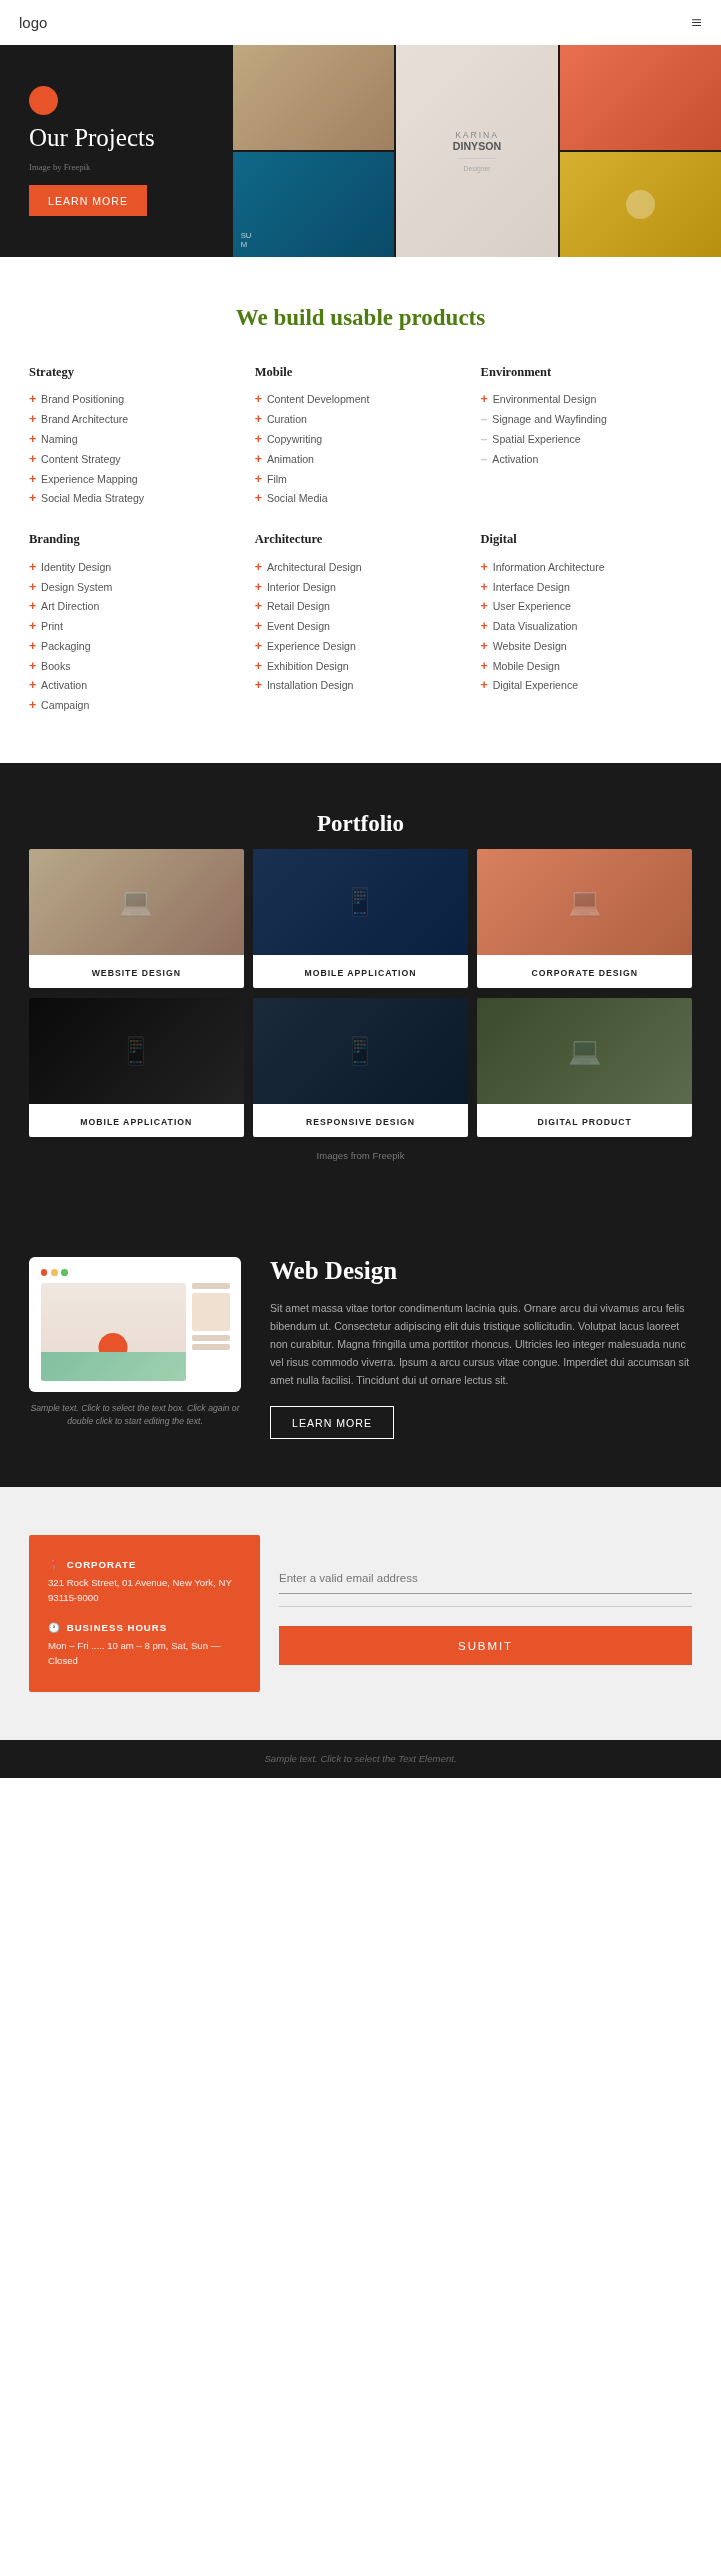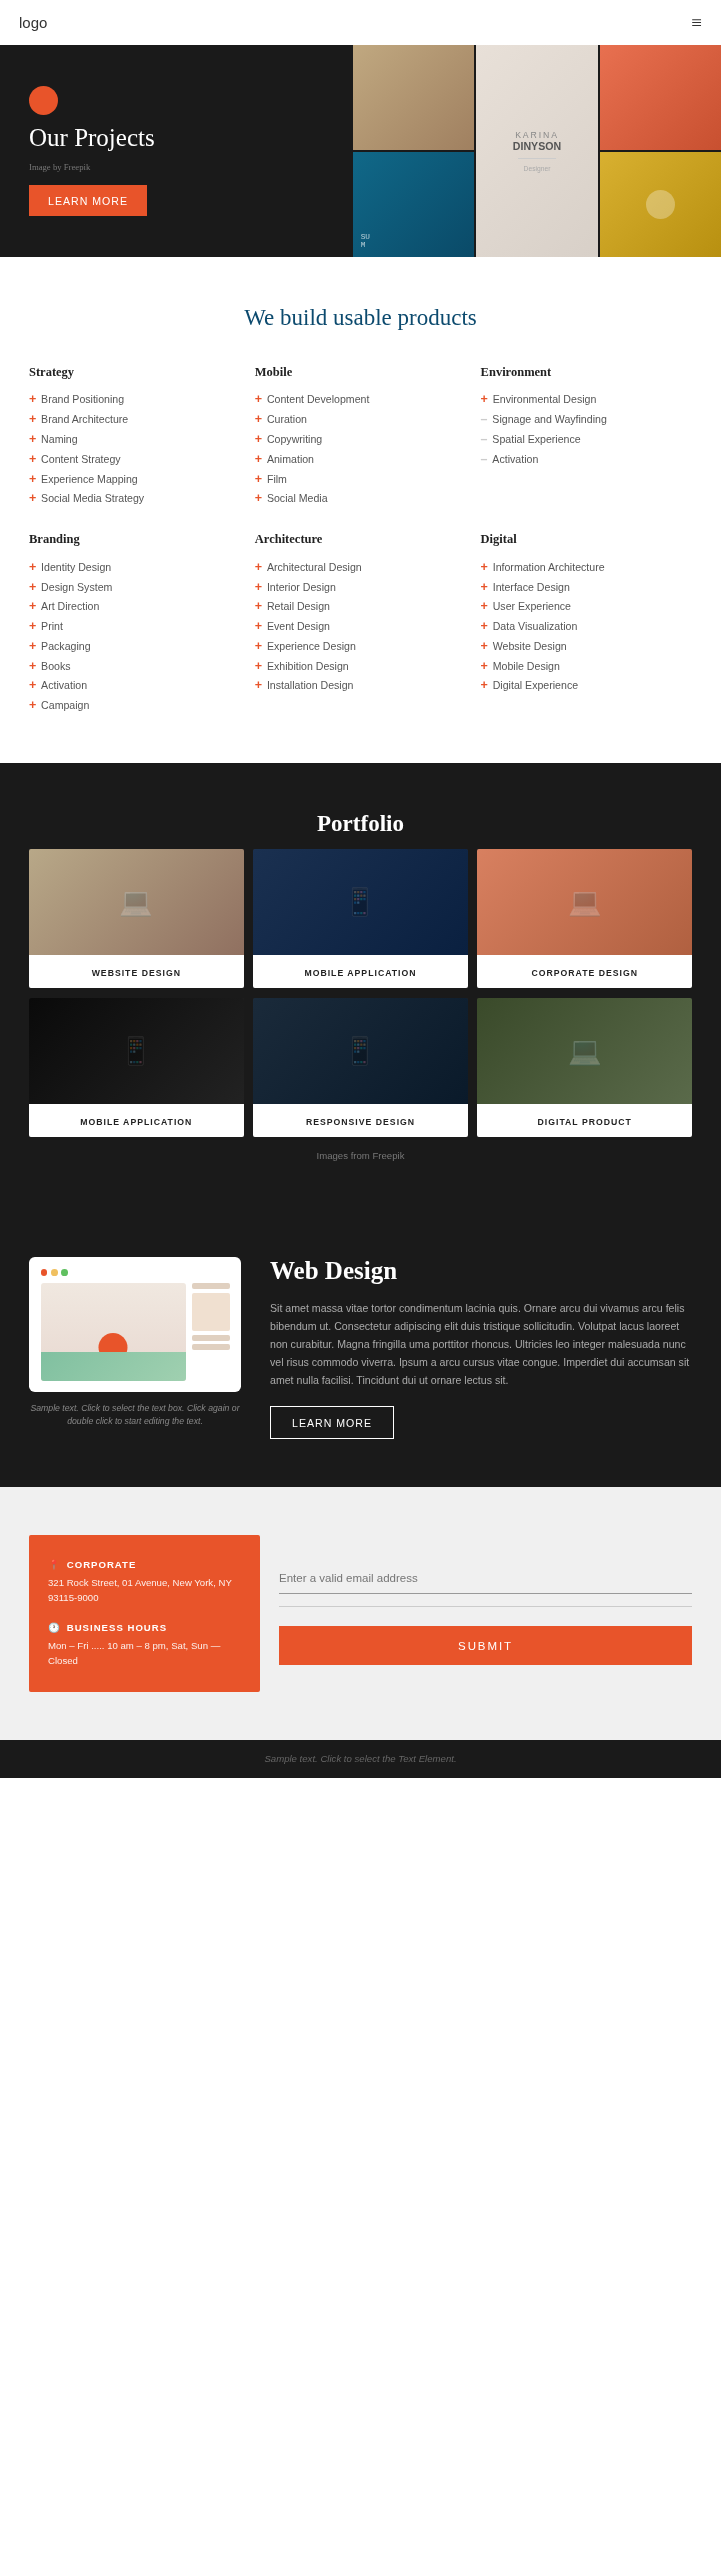--- a/index.html
+++ b/index.html
@@ -21,36 +21,36 @@
     .hero-content { width: 212px; z-index: 2; }
     .hero-circle { width: 29px; height: 29px; border-radius: 50%; background: #e8542a; margin-bottom: 9.6px; }
     .hero-title { font-size: 25px; color: #fff; font-weight: normal; margin-bottom: 9.6px; }
     .hero-text { font-size: 9.6px; color: #aaa; line-height: 1.5; margin-bottom: 11.5px; }
     .hero-img-credit { font-size: 8.7px; color: #777; margin-bottom: 13.5px; }
     .hero-btn {
       background: #e8542a; color: #fff; border: none; padding: 9.6px 19px;
       font-size: 10.6px; letter-spacing: 1px; cursor: pointer; font-family: sans-serif;
     }
     .hero-images {
-      position: absolute; right: 0; top: 0; bottom: 0; width: 368px;
+      position: absolute; right: 0; top: 0; bottom: 0; width: 488px;
       display: grid; grid-template-columns: 1fr 1fr 1fr; grid-template-rows: 1fr 1fr;
       gap: 1.9px; overflow: hidden;
     }
     .hero-img-block { overflow: hidden; }
     .hero-img-block:nth-child(1) { background: linear-gradient(135deg, #c9a87c, #d4bfa0); }
     .hero-img-block:nth-child(2) { background: linear-gradient(135deg, #e8d5c4, #f0e0d0); grid-row: span 2; display: flex; align-items: center; justify-content: center; flex-direction: column; }
     .hero-img-block:nth-child(3) { background: linear-gradient(135deg, #f0a07a, #e06030); }
     .hero-img-block:nth-child(4) { background: linear-gradient(135deg, #1a6680, #2d8ea8); }
     .hero-img-block:nth-child(5) { background: linear-gradient(135deg, #e8c840, #c8a820); }
     .card-name { font-size: 7.7px; color: #555; text-align: center; font-family: sans-serif; }
     .card-title { font-size: 9.6px; color: #444; text-align: center; font-family: sans-serif; font-weight: bold; }
 
     
     .services { padding: 48px 29px; background: #fff; }
-    .services-title { text-align: center; font-size: 23px; color: #0c4a6e; margin-bottom: 34px; font-weight: normal; }
+    .services-title { text-align: center; font-size: 23px; color: #4d7c0f; margin-bottom: 34px; font-weight: bold; }
     .services-grid { display: grid; grid-template-columns: 1fr 1fr 1fr; gap: 24px 14.4px; }
     .services-col h3 { font-size: 12.5px; color: #222; font-family: Liberation Serif, serif; font-weight: bold; margin-bottom: 9.6px; }
     .services-col ul { list-style: none; }
     .services-col ul li { font-size: 10.6px; color: #555; padding: 2.9px 0; font-family: sans-serif; display: flex; align-items: center; gap: 4.8px; }
     .plus { color: #e8542a; font-size: 12.5px; font-weight: bold; }
     .minus { color: #ccc; font-size: 12.5px; font-weight: bold; }
 
     
     .portfolio { background: #1a1a1a; padding: 48px 29px; }
     .portfolio-title { text-align: center; font-size: 23px; color: #fff; font-weight: bold; margin-bottom: 11.5px; }
@@ -148,21 +148,21 @@
   <div class="hero-images">
     <div class="hero-img-block" style="background:linear-gradient(135deg,#c0a880,#a08060);"></div>
     <div class="hero-img-block" style="background:linear-gradient(135deg,#e8e0d8,#d8d0c8); display:flex; flex-direction:column; align-items:center; justify-content:center; padding:9.6px;">
       <span class="card-name" style="font-size:8.7px;color:#888;letter-spacing:1.9px;">KARINA</span>
       <span class="card-title" style="font-size:10.6px;color:#555;font-family:sans-serif;">DINYSON</span>
       <div style="width:38px;height:1px;background:#ccc;margin:5.8px 0;"></div>
       <span style="font-size:6.7px;color:#aaa;font-family:sans-serif;">Designer</span>
     </div>
     <div class="hero-img-block" style="background:linear-gradient(135deg,#e87050,#c85030);"></div>
     <div class="hero-img-block" style="background:linear-gradient(135deg,#106888,#0a4a68); display:flex;align-items:flex-end;justify-content:flex-start;padding:7.7px;">
-      <span style="font-size:7.7px;color:rgba(255,255,255,0.7);font-family:Liberation Mono, monospace;">SU<br>M</span>
+      <span style="font-size:7.7px;color:rgba(255,255,255,0.7);font-family:Liberation Sans, sans-serif;">SU<br>M</span>
     </div>
     <div class="hero-img-block" style="background:linear-gradient(135deg,#d8b030,#b89010); display:flex;align-items:center;justify-content:center;">
       <div style="width:29px;height:29px;border-radius:50%;background:rgba(255,255,255,0.3);"></div>
     </div>
   </div>
 </section>
 
 <section class="services">
   <h2 class="services-title">We build usable products</h2>
   <div class="services-grid" id="services-grid">

